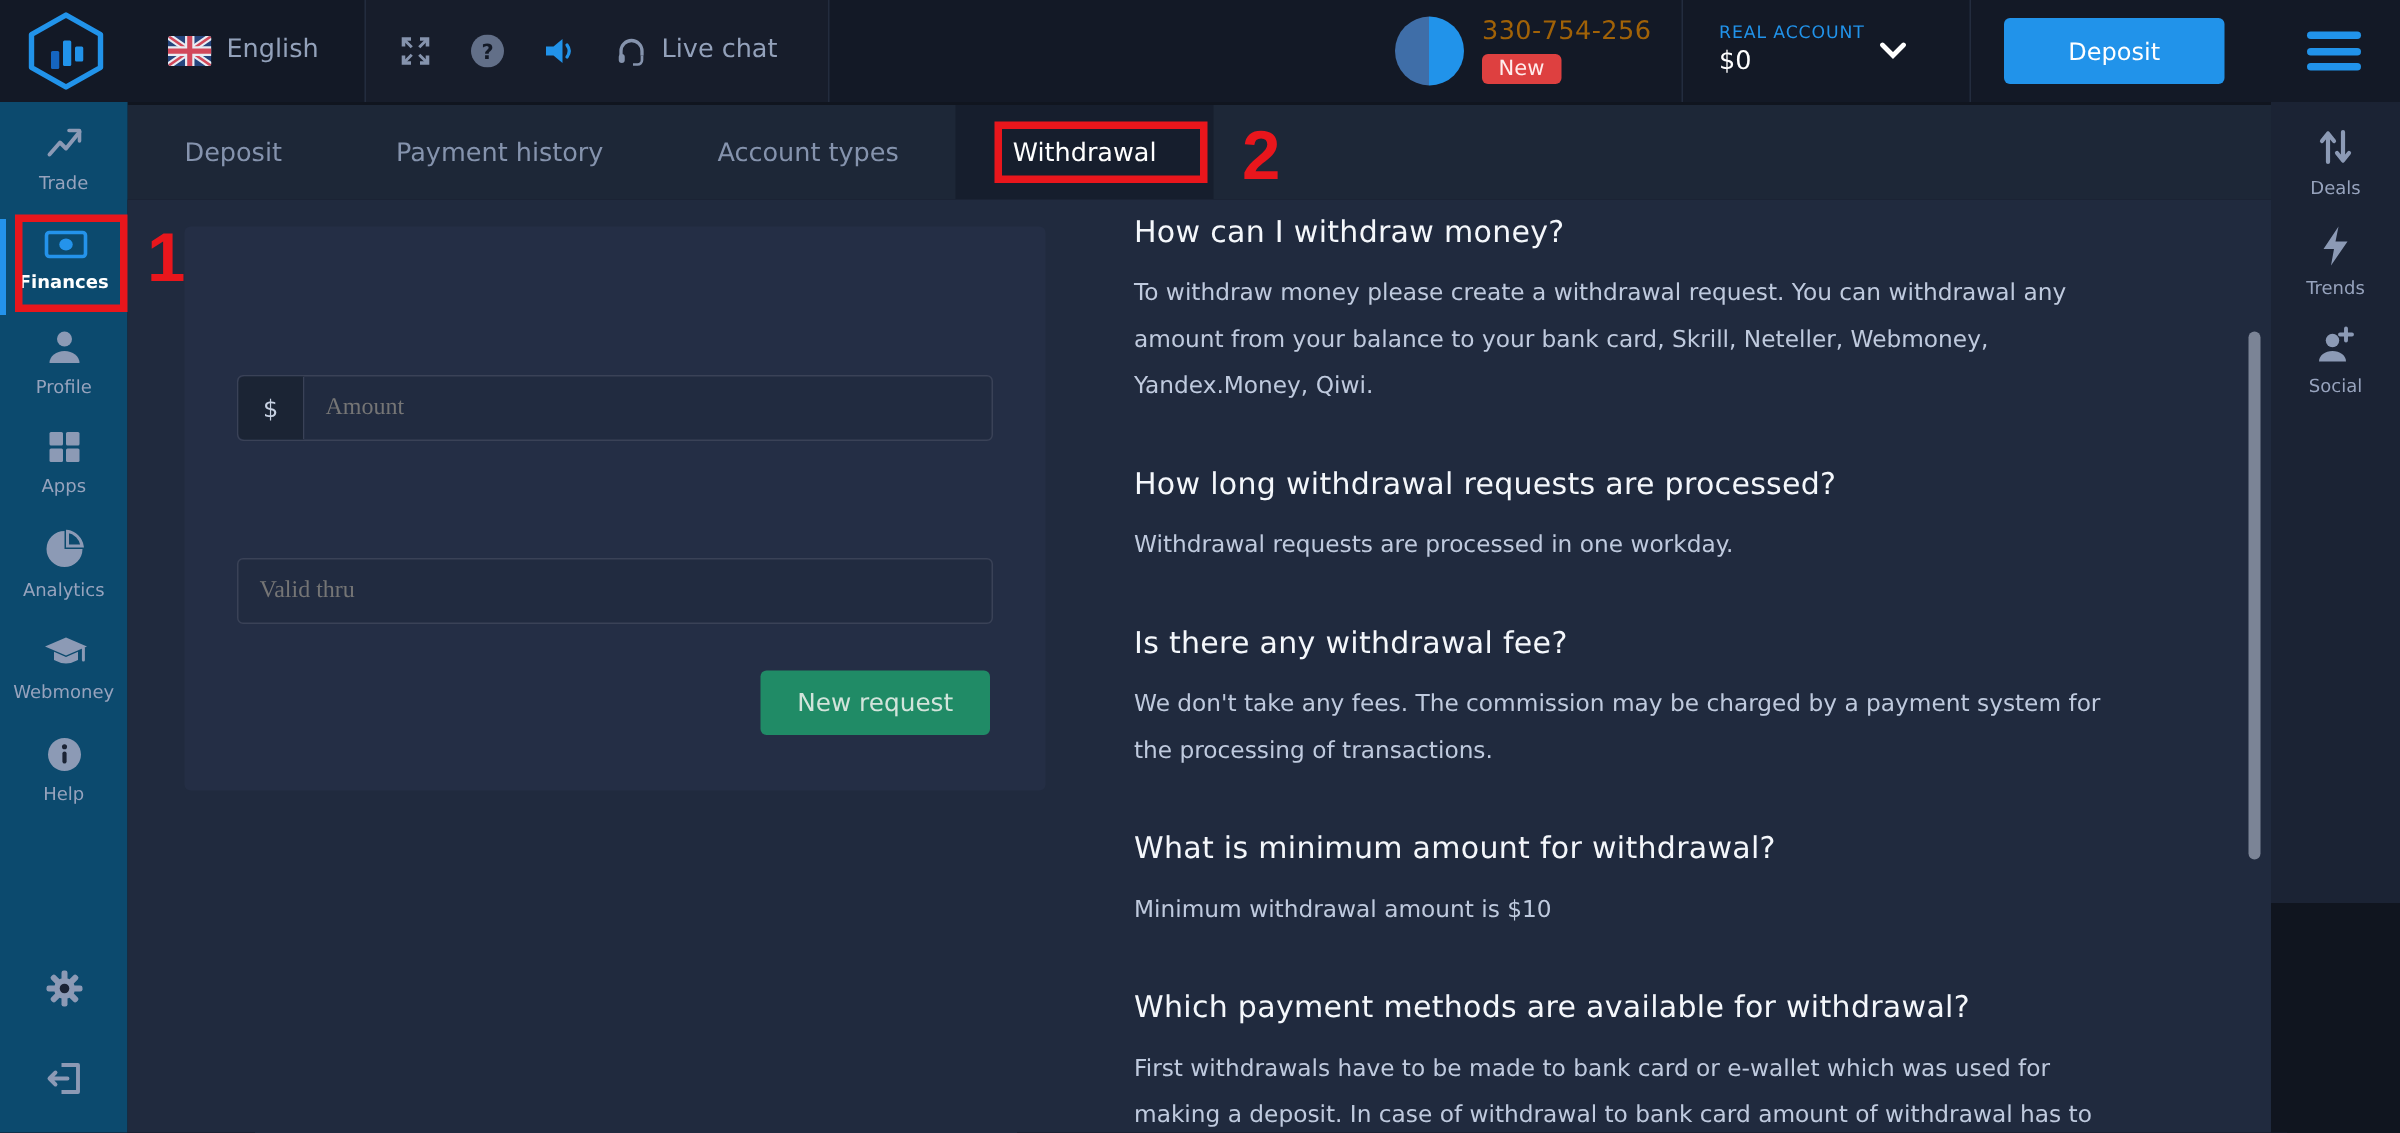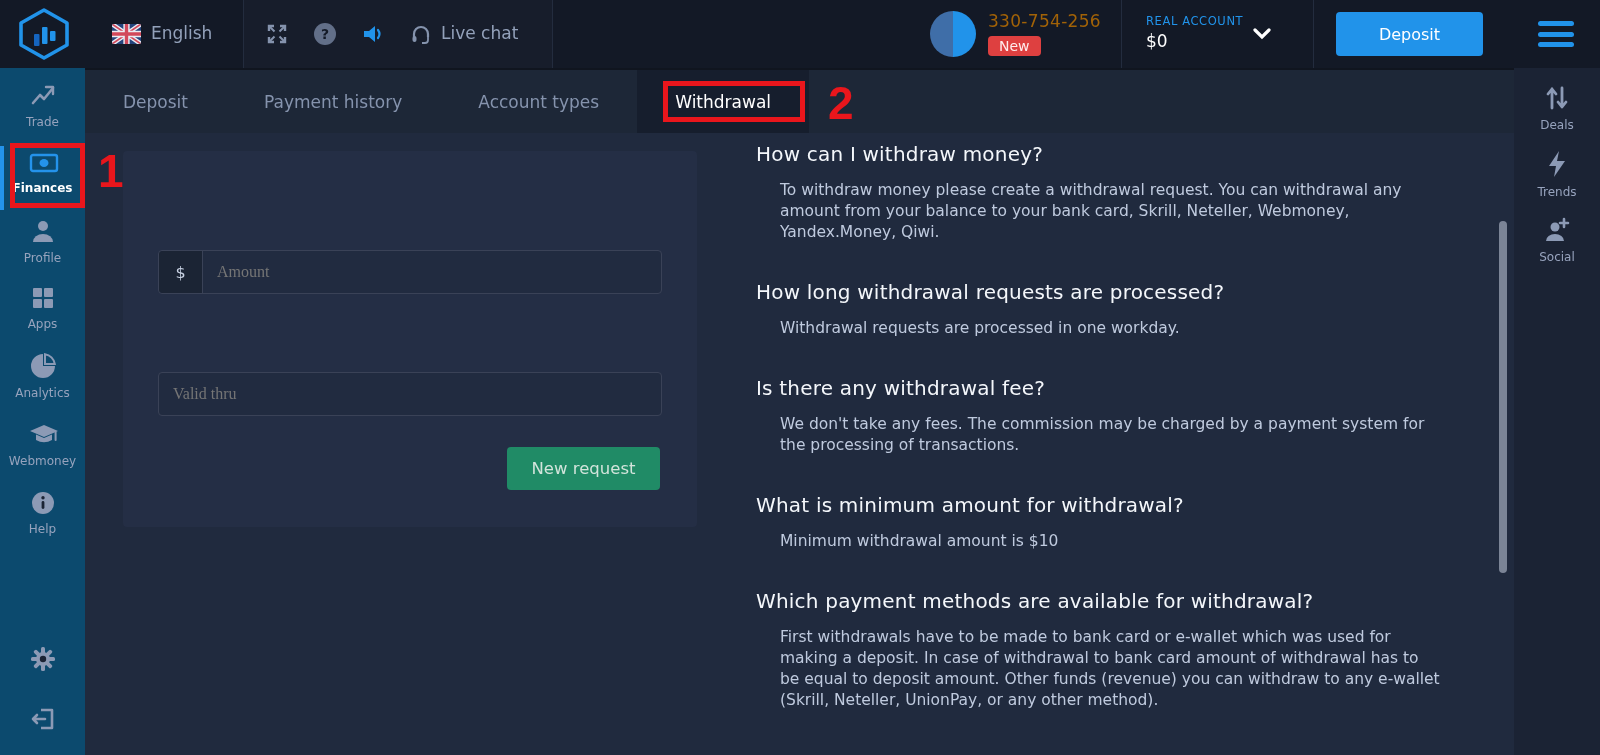--- a/index.html
+++ b/index.html
@@ -36,21 +36,21 @@
 
   
   .tabbar { position:absolute; left:85px; top:68px; width:1429px; height:65px; background:#1d2737;
             border-top:2px solid #10151f; display:flex; }
   .tab { height:100%; display:flex; align-items:center; padding:0 38px; font-size:17px;
          color:#8593ad; cursor:pointer; }
   .tab.active { background:#161e2d; color:#fff; }
 
   
   .sidebar-l { position:absolute; left:0; top:68px; width:85px; height:687px; background:#0c4a6e; }
-  .sidebar-r { position:absolute; right:0; top:68px; width:86px; height:687px; background:#1b2334; }
+  .sidebar-r { position:absolute; right:0; top:68px; width:86px; height:534px; background:#1b2334; }
   .side-item { position:absolute; left:0; width:100%; text-align:center; cursor:pointer; color:#8290ad; }
   .side-item .lbl { display:block; margin-top:3px; font-size:12px; color:#97a3bd; }
   .side-item.active { color:#2493eb; }
   .side-item.active .lbl { color:#fff;font-weight:bold; }
   .active-bar { position:absolute; left:0; top:-6px; width:4px; height:64px; background:#2493eb; }
   .side-ic { width:28px; height:26px; display:inline-block; }
 
   
   .content { position:absolute; left:85px; top:133px; width:1429px; height:622px;
              background:#202a3e; overflow:hidden; }
@@ -67,21 +67,21 @@
   .f-ic { margin:0 14px 0 13px; width:32px; height:26px; flex:0 0 auto; }
   .chev-dd { margin-left:auto; margin-right:16px; width:16px; height:10px; color:#6b7891; }
   .green-btn { position:absolute; right:37px; top:296px; width:153px; height:43px; background:#208b66;
                border:none; border-radius:4px; color:#d2e4db; font-size:16.5px;
                font-family:inherit; cursor:pointer; }
 
   .faq { position:absolute; left:671px; top:-8px; width:724px; }
   .faq h2 { font-size:20px; line-height:26px; font-weight:500; color:#f4f7fb; margin-top:36px;
             letter-spacing:0.2px; }
   .faq h2:first-child { margin-top:16px; }
-  .faq p { font-size:15.5px; line-height:21px; color:#bfcade; margin-top:13px; white-space:pre-line;margin-left:24px; }
+  .faq p { font-size:15.5px; line-height:31px; color:#bfcade; margin-top:13px; white-space:pre-line; }
 
   .scroll-thumb { position:absolute; left:1499px; top:221px; width:8px; height:352px;
                   border-radius:4px; background:#7b8496; cursor:pointer; }
 
   
   .anno-box { position:absolute; border:5px solid #e9161c; z-index:50; pointer-events:none; }
   .anno-num { position:absolute; z-index:50; color:#e9161c; font-size:46px; font-weight:bold;
               pointer-events:none; font-family:"Liberation Sans",sans-serif; }
 </style>
 </head>

